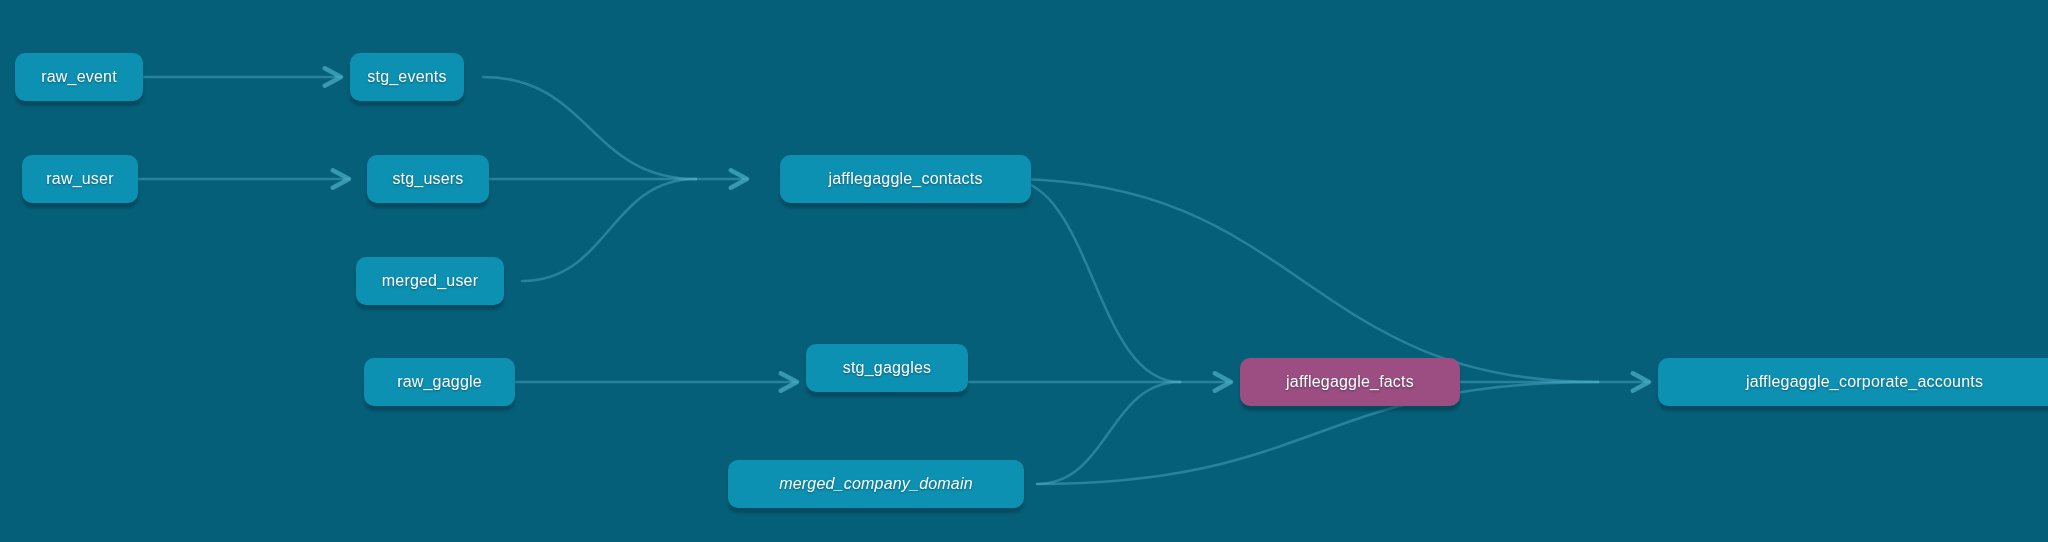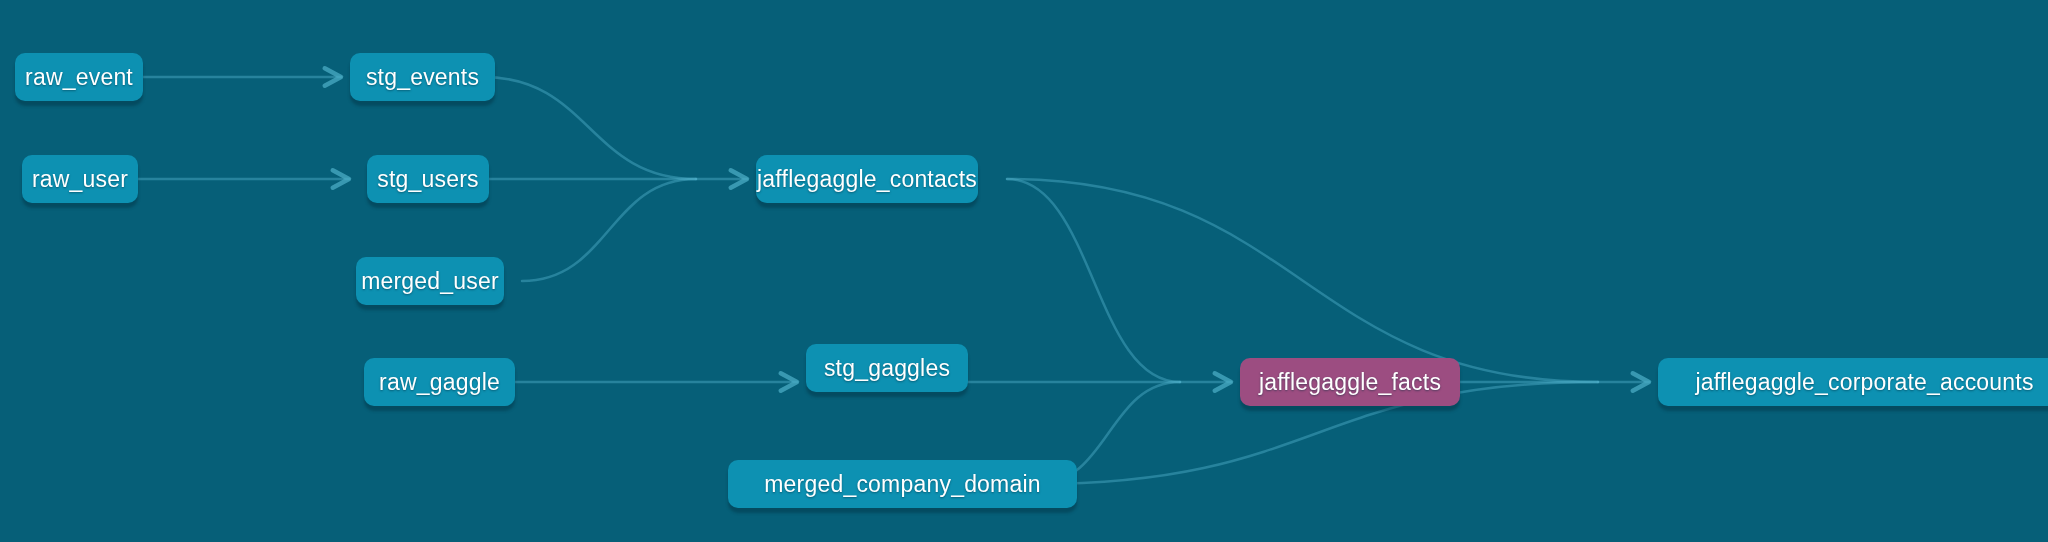--- a/index.html
+++ b/index.html
@@ -7,21 +7,21 @@
     position:relative;width:2048px;height:542px;overflow:hidden;
     background:var(--bg,#065f78);
     font-family:"Liberation Sans",sans-serif;
   }
   svg.edges{position:absolute;left:0;top:0;}
   .node{
     position:absolute;height:48px;box-sizing:border-box;
     display:flex;align-items:center;justify-content:center;
     padding:0 14px;white-space:nowrap;
     border-radius:10px;
-    color:var(--text,#ffffff);font-size:23px;letter-spacing:.2px;
+    color:var(--text,#ffffff);font-size:16px;letter-spacing:.2px;
     background:var(--node,#0d91b2);
     box-shadow:0 5px 3px rgba(2,42,58,.38);
     text-shadow:0 1px 2px rgba(2,42,58,.5);
     cursor:pointer;
   }
   .node.selected{background:var(--node-selected,#9c4d81);}
 </style>
 </head>
 <body>
 
@@ -45,23 +45,23 @@
         <path d="M1037,484 C1108.5,484 1108.5,382 1180,382"></path>
         <path d="M1180,382 L1231,382" marker-end="url(#ah)"></path>
         <path d="M1453,382 C1525.5,382 1525.5,382 1598,382"></path>
         <path d="M1007,179 C1302.5,179 1302.5,382 1598,382"></path>
         <path d="M1037,484 C1317.5,484 1317.5,382 1598,382"></path>
         <path d="M1598,382 L1649,382" marker-end="url(#ah)"></path>
       </g>
     </svg>
 
 <div class="node" style="left: 15px; top: 53px; width: 128px;">raw_event</div>
-    <div class="node" style="left: 350px; top: 53px; width: 145px;">stg_events</div>
+    <div class="node" style="left: 350px; top: 53px; width: 114px;">stg_events</div>
     <div class="node" style="left: 22px; top: 155px; width: 116px;">raw_user</div>
     <div class="node" style="left: 367px; top: 155px; width: 122px;">stg_users</div>
     <div class="node" style="left: 356px; top: 257px; width: 148px;">merged_user</div>
-    <div class="node" style="left: 756px; top: 155px; width: 222px; border-radius: 11px;">jafflegaggle_contacts</div>
+    <div class="node" style="left: 780px; top: 155px; width: 251px; border-radius: 11px;">jafflegaggle_contacts</div>
     <div class="node" style="left: 364px; top: 358px; width: 151px;">raw_gaggle</div>
     <div class="node" style="left: 806px; top: 344px; width: 162px;">stg_gaggles</div>
-    <div class="node" style="left: 728px; top: 460px; width: 349px;">merged_company_domain</div>
+    <div class="node" style="left: 728px; top: 460px; width: 296px; font-style: italic;">merged_company_domain</div>
     <div class="node selected" style="left: 1240px; top: 358px; width: 220px;">jafflegaggle_facts</div>
     <div class="node" style="left: 1658px; top: 358px; width: 413px;">jafflegaggle_corporate_accounts</div>
   </div>
 
 </body></html>

